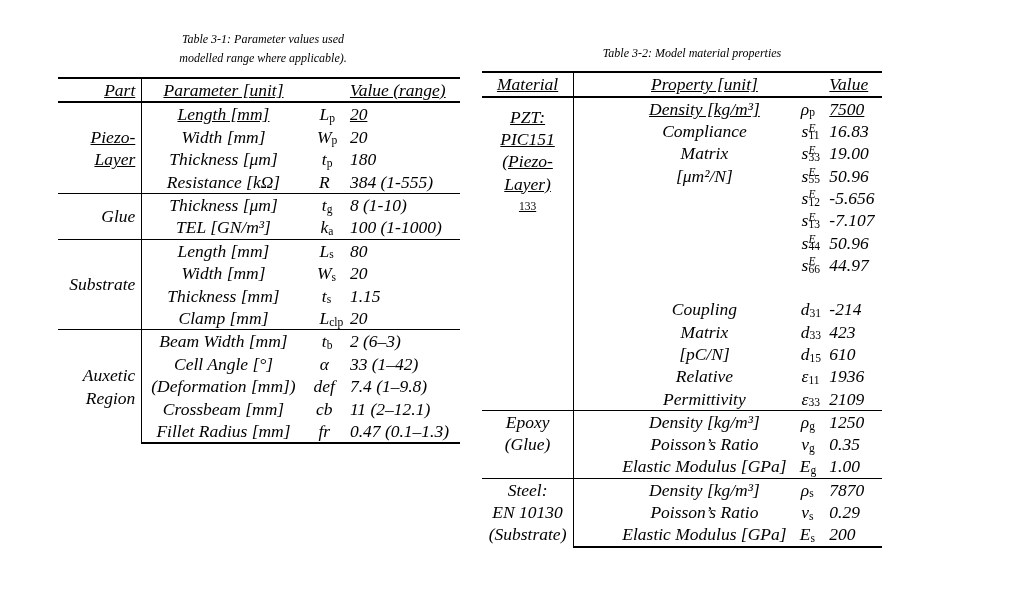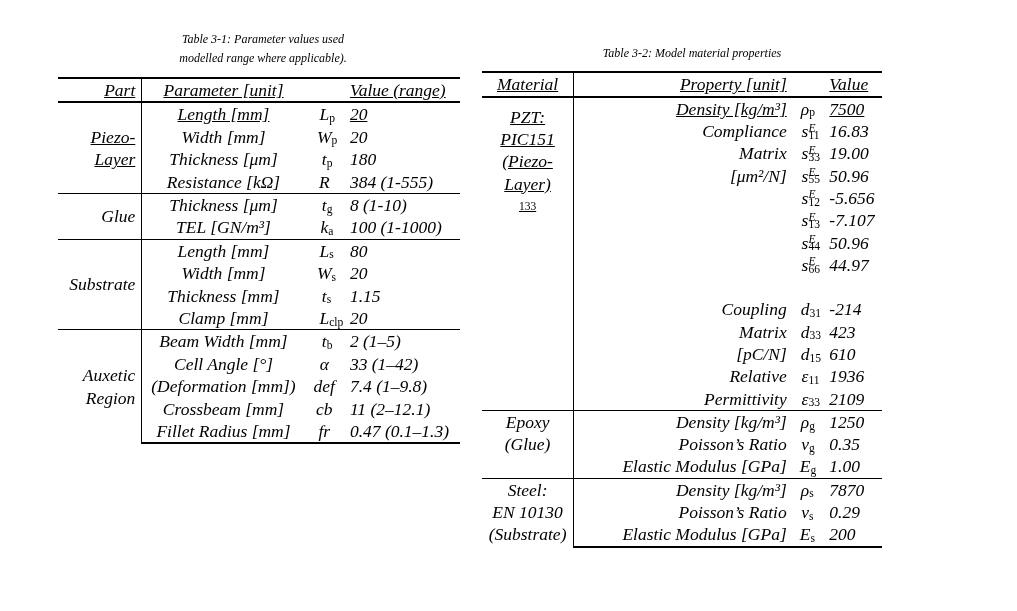--- a/index.html
+++ b/index.html
@@ -74,21 +74,21 @@
     left: 482px;
     top: 44px;
     width: 420px;
   }
   #t2 {
     width: 400px;
     font-size: 17.5px;
   }
   #t2 td { height: 22.3px; line-height: 22.3px; }
   #t2 .c-mat  { width: 110px; text-align: center; }
-  #t2 .c-prop { width: 170px; text-align: right; padding-left: 48px; }
+  #t2 .c-prop { width: 170px; text-align: center; padding-left: 48px; }
   #t2 .c-sym  { width: 56px;  text-align: center; }
   #t2 .c-val  { width: 78px;  text-align: left; padding-left: 12px; }
   .sym-stack {
     display: inline-block;
     position: relative;
     font-style: italic;
   }
   .sym-stack .sb {
     position: absolute;
     left: 100%;
@@ -188,21 +188,21 @@
           <td class="c-val">20</td>
         </tr>
 
         <tr class="row-top-thin">
           <td class="c-part" rowspan="5">
             <div>Auxetic</div>
             <div>Region</div>
           </td>
           <td class="c-param vline-left">Beam Width [mm]</td>
           <td class="c-sym"><span class="sym-stack">t<span class="sb">b</span></span></td>
-          <td class="c-val">2 (1–5)</td>
+          <td class="c-val">2 (6–3)</td>
         </tr>
         <tr>
           <td class="c-param vline-left">Cell Angle [°]</td>
           <td class="c-sym">α</td>
           <td class="c-val">33 (1–42)</td>
         </tr>
         <tr>
           <td class="c-param vline-left">(Deformation [mm])</td>
           <td class="c-sym">def</td>
           <td class="c-val">7.4 (1–9.8)</td>

